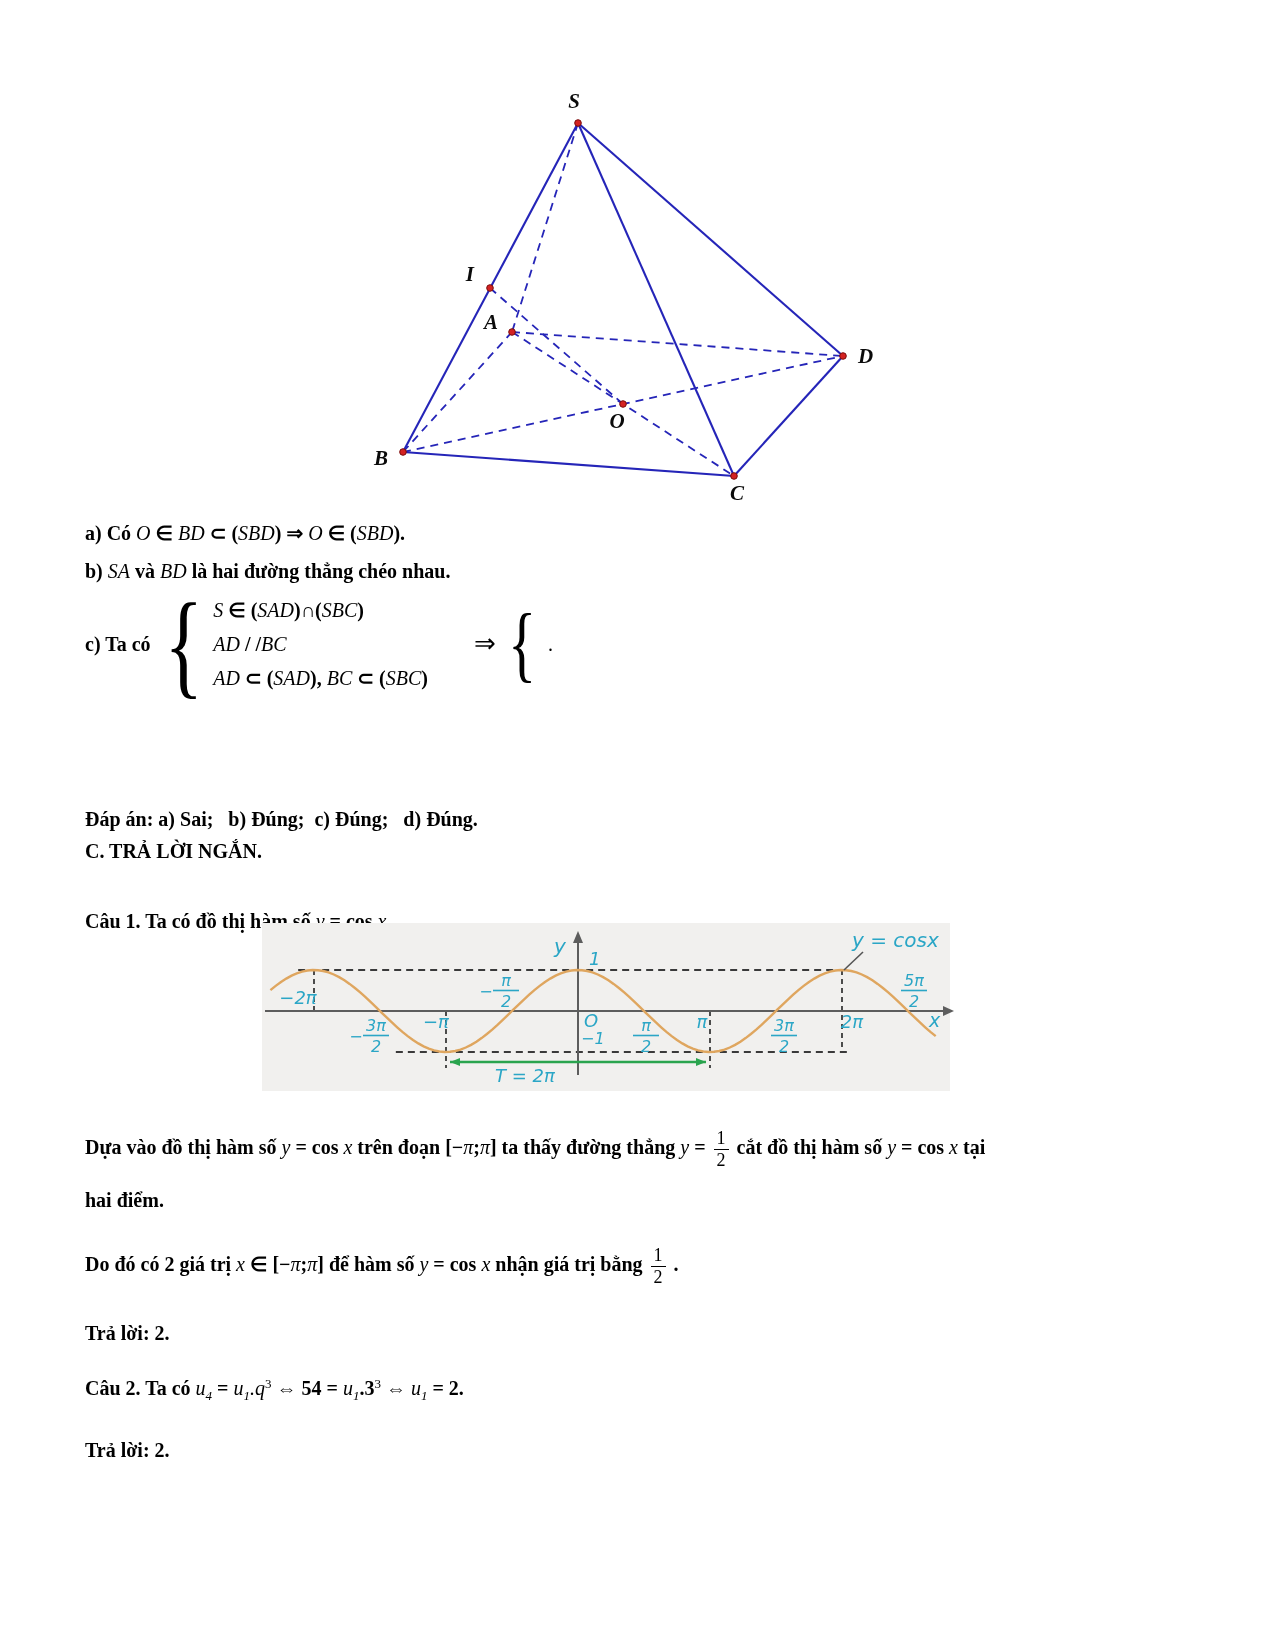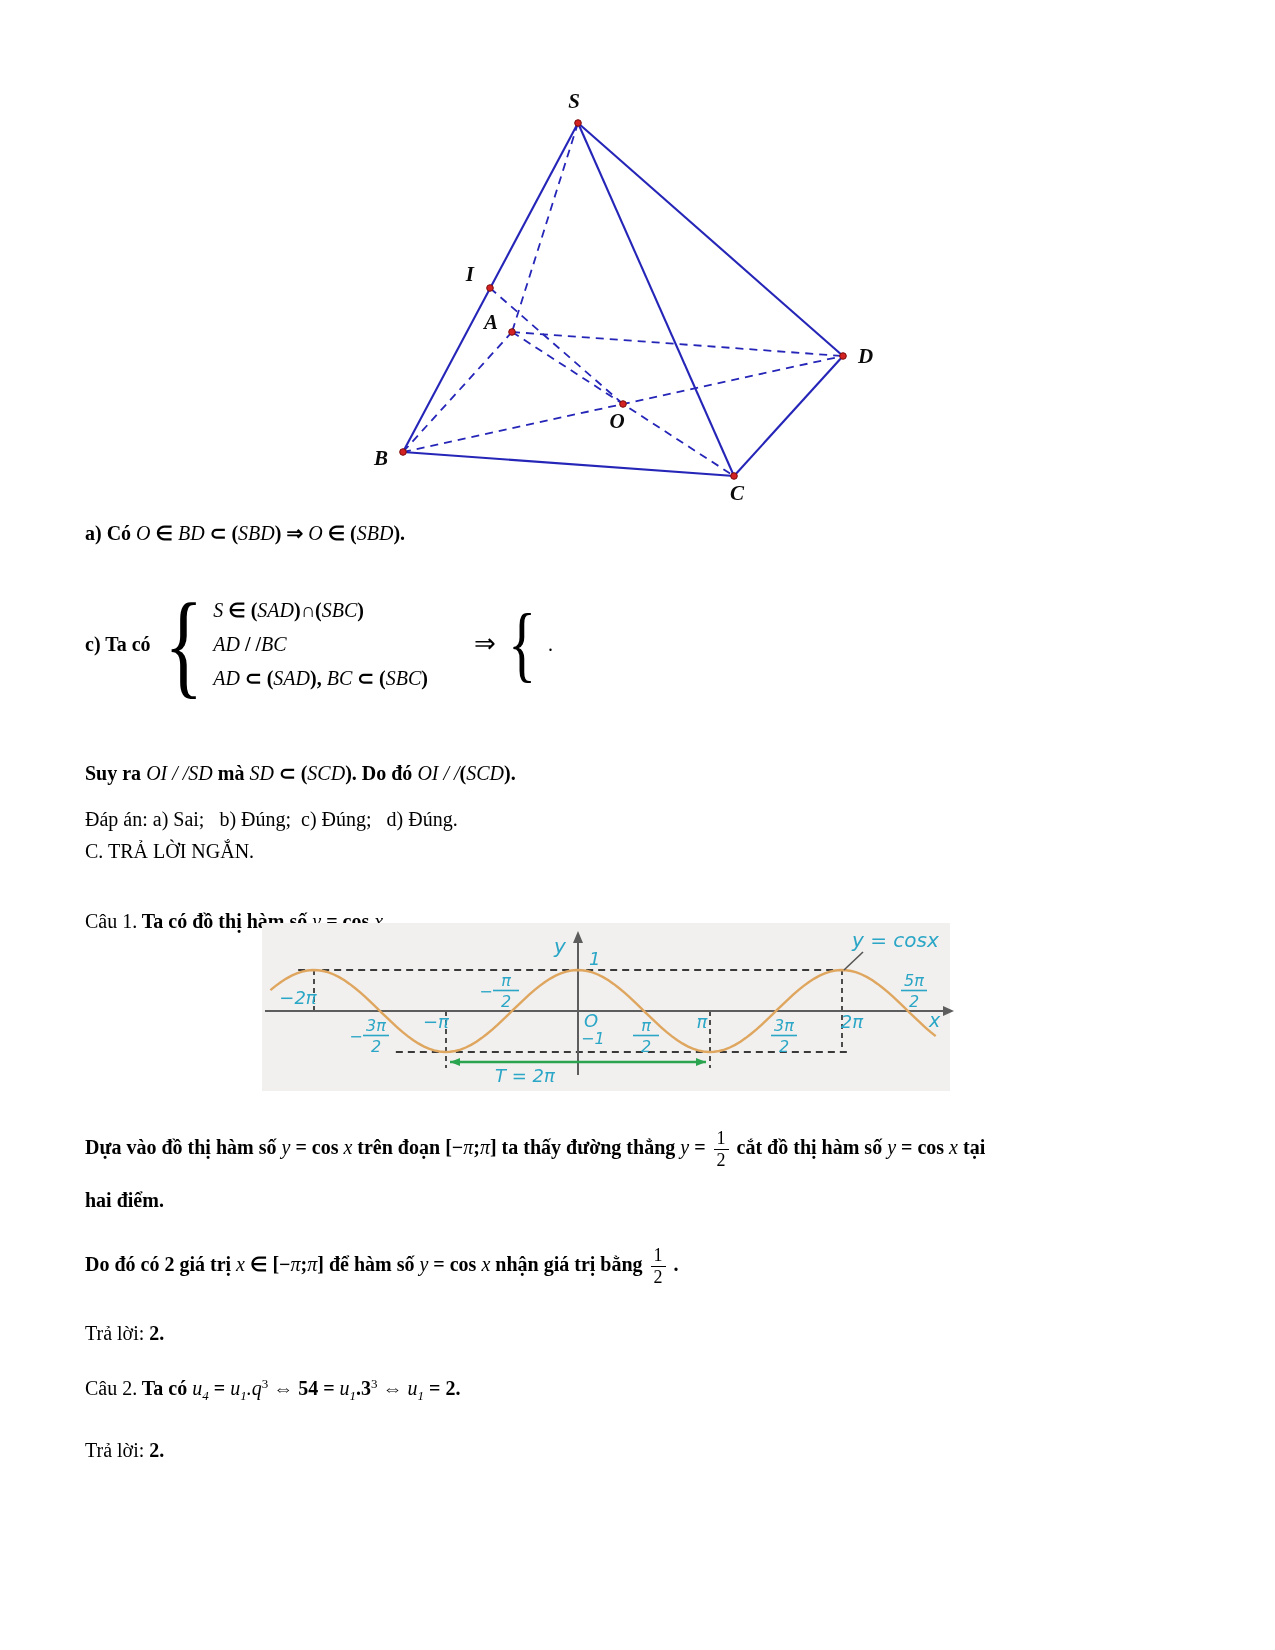--- a/index.html
+++ b/index.html
@@ -3,21 +3,21 @@
 <meta charset="utf-8">
 <style>
   html,body{margin:0;padding:0;}
   body{width:1275px;height:1650px;background:#ffffff;position:relative;
        font-family:"Liberation Serif", serif;color:#000;}
   .page{position:absolute;inset:0;}
   .para{position:absolute;left:85px;font-size:20px;line-height:1.32;white-space:nowrap;}
   .para span{white-space:pre;}
   .t{font-style:normal;font-weight:bold;}
   .m{font-style:italic;}
-  .b{font-weight:400;}
+  .b{font-weight:700;}
   .sub{font-style:italic;font-size:13px;vertical-align:-5px;}
   .sup{font-size:13px;vertical-align:7px;}
   .f{display:inline-flex;flex-direction:column;text-align:center;vertical-align:middle;
      font-size:18px;line-height:1.15;margin:0 3px;font-style:normal;}
   .f .fn{display:block;border-bottom:1.4px solid #000;padding:0 3px;}
   .f .fd{display:block;}
   .c-row{display:flex;align-items:center;}
   .brace{font-size:116px;font-weight:400;line-height:0.9;transform:scaleX(.7);margin-right:2px;}
   .brace.small{font-size:84px;}
   .stack{display:flex;flex-direction:column;gap:8px;}
@@ -52,35 +52,35 @@
       <text x="574" y="108" text-anchor="middle" fill="#0a0a0a" font-family="&quot;Liberation Serif&quot;,serif" font-size="21" font-style="italic" font-weight="bold">S</text>
       <text x="474" y="281" text-anchor="end" fill="#0a0a0a" font-family="&quot;Liberation Serif&quot;,serif" font-size="21" font-style="italic" font-weight="bold">I</text>
       <text x="498" y="329" text-anchor="end" fill="#0a0a0a" font-family="&quot;Liberation Serif&quot;,serif" font-size="21" font-style="italic" font-weight="bold">A</text>
       <text x="388" y="465" text-anchor="end" fill="#0a0a0a" font-family="&quot;Liberation Serif&quot;,serif" font-size="21" font-style="italic" font-weight="bold">B</text>
       <text x="737" y="500" text-anchor="middle" fill="#0a0a0a" font-family="&quot;Liberation Serif&quot;,serif" font-size="21" font-style="italic" font-weight="bold">C</text>
       <text x="858" y="363" text-anchor="start" fill="#0a0a0a" font-family="&quot;Liberation Serif&quot;,serif" font-size="21" font-style="italic" font-weight="bold">D</text>
       <text x="617" y="428" text-anchor="middle" fill="#0a0a0a" font-family="&quot;Liberation Serif&quot;,serif" font-size="21" font-style="italic" font-weight="bold">O</text>
     </svg>
 
   <div class="para" style="top:520px"><span class="t">a) Có </span><span class="m">O</span><span class="t"> ∈ </span><span class="m">BD</span><span class="t"> ⊂ (</span><span class="m">SBD</span><span class="t">) ⇒ </span><span class="m">O</span><span class="t"> ∈ (</span><span class="m">SBD</span><span class="t">).</span></div>
+  <div class="para" style="top:558px"><span class="t">b) </span><span class="m">SA</span><span class="t"> và </span><span class="m">BD</span><span class="t"> là hai đường thẳng chéo nhau.</span></div>
 
   <div class="para c-row" style="top:592px">
     <span><span class="t">c) Ta có </span></span>
     <span class="brace">{</span>
     <span class="stack">
       <span><span class="m">S</span><span class="t"> ∈ (</span><span class="m">SAD</span><span class="t">)∩(</span><span class="m">SBC</span><span class="t">)</span></span>
       <span><span class="m">AD</span><span class="t"> / /</span><span class="m">BC</span></span>
       <span><span class="m">AD</span><span class="t"> ⊂ (</span><span class="m">SAD</span><span class="t">), </span><span class="m">BC</span><span class="t"> ⊂ (</span><span class="m">SBC</span><span class="t">)</span></span>
     </span>
     <span class="imp">⇒</span>
     <span class="brace small">{</span>
     <span class="period">.</span>
   </div>
 
-  <div class="para" style="top:760px"><span class="t">Suy ra </span><span class="m">OI / /SD</span><span class="t"> mà </span><span class="m">SD</span><span class="t"> ⊂ (</span><span class="m">SCD</span><span class="t">). Do đó </span><span class="m">OI / /</span><span class="t">(</span><span class="m">SCD</span><span class="t">).</span></div>
   <div class="para" style="top:806px"><span class="b">Đáp án: a) Sai;&nbsp;&nbsp; b) Đúng;&nbsp; c) Đúng;&nbsp;&nbsp; d) Đúng.</span></div>
   <div class="para" style="top:838px"><span class="b">C. TRẢ LỜI NGẮN.</span></div>
   <div class="para" style="top:908px"><span class="b">Câu 1.</span><span class="t"> Ta có đồ thị hàm số </span><span class="m">y</span><span class="t"> = cos </span><span class="m">x</span></div>
 
   <svg id="cos-graph" style="left:255px;top:885px;width:700px;height:215px" viewBox="0 0 700 215">
       <rect x="7" y="38" width="688" height="168" fill="#f1f0ee"></rect>
       <line x1="43.15999999999997" y1="85" x2="587" y2="85" stroke="#3a3a3a" stroke-width="2" stroke-dasharray="7 5"></line>
       <line x1="140.84" y1="167" x2="596.24" y2="167" stroke="#3a3a3a" stroke-width="2" stroke-dasharray="7 5"></line>
       <line x1="59" y1="85" x2="59" y2="126" stroke="#3a3a3a" stroke-width="1.8" stroke-dasharray="5 4"></line>
       <line x1="191" y1="126" x2="191" y2="183" stroke="#3a3a3a" stroke-width="1.8" stroke-dasharray="5 4"></line>

